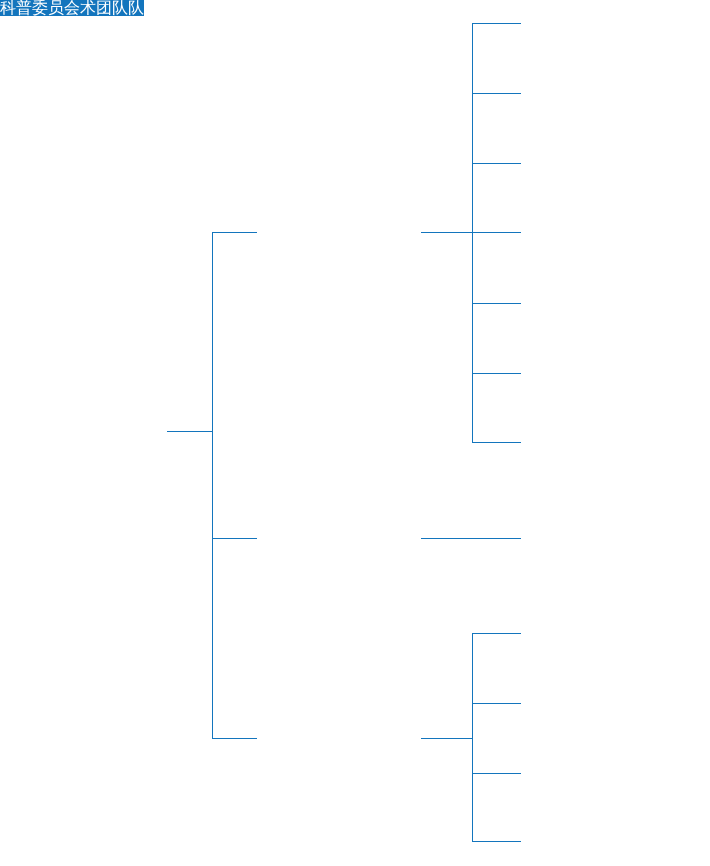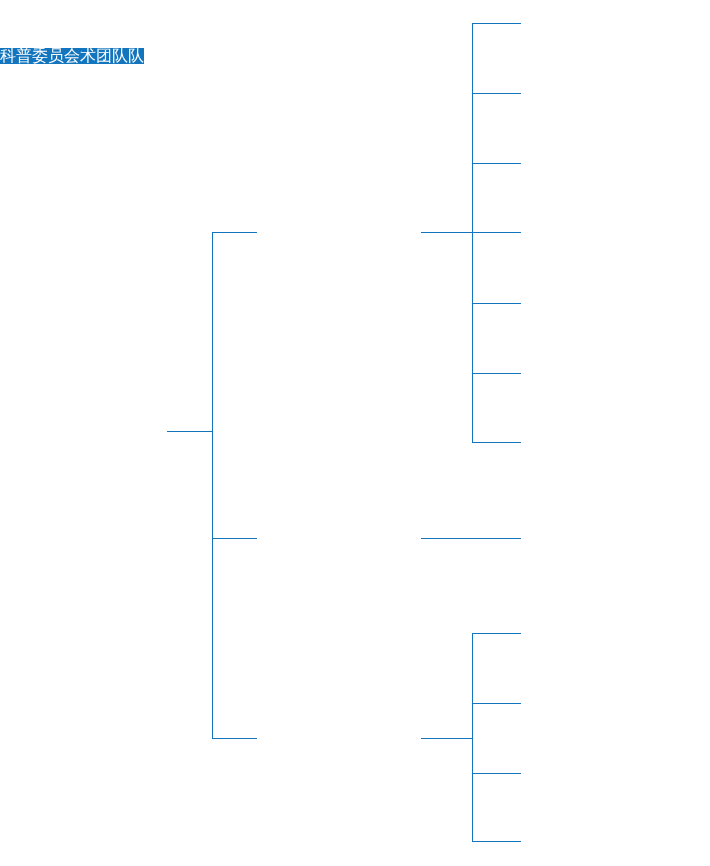--- a/index.html
+++ b/index.html
@@ -25,21 +25,20 @@
     position: absolute;
     background: var(--node-bg);
     color: var(--node-text);
     display: flex;
     align-items: center;
     justify-content: center;
     font-size: 16px;
     line-height: 1;
     white-space: nowrap;
     box-sizing: border-box;
-    margin-top: 48px;
   }
   
   .n-root   { left: 0;   top: 410; width: 167; height: 43; }
   
   .n-b0     { left: 257; top: 210; width: 164; height: 44; }
   .n-b1     { left: 257; top: 516; width: 164; height: 44; }
   .n-b2     { left: 257; top: 716; width: 164; height: 44; }
   
   .leaf     { left: 521; width: 189; height: 44; }
   .n-a0 { top: 1; }

